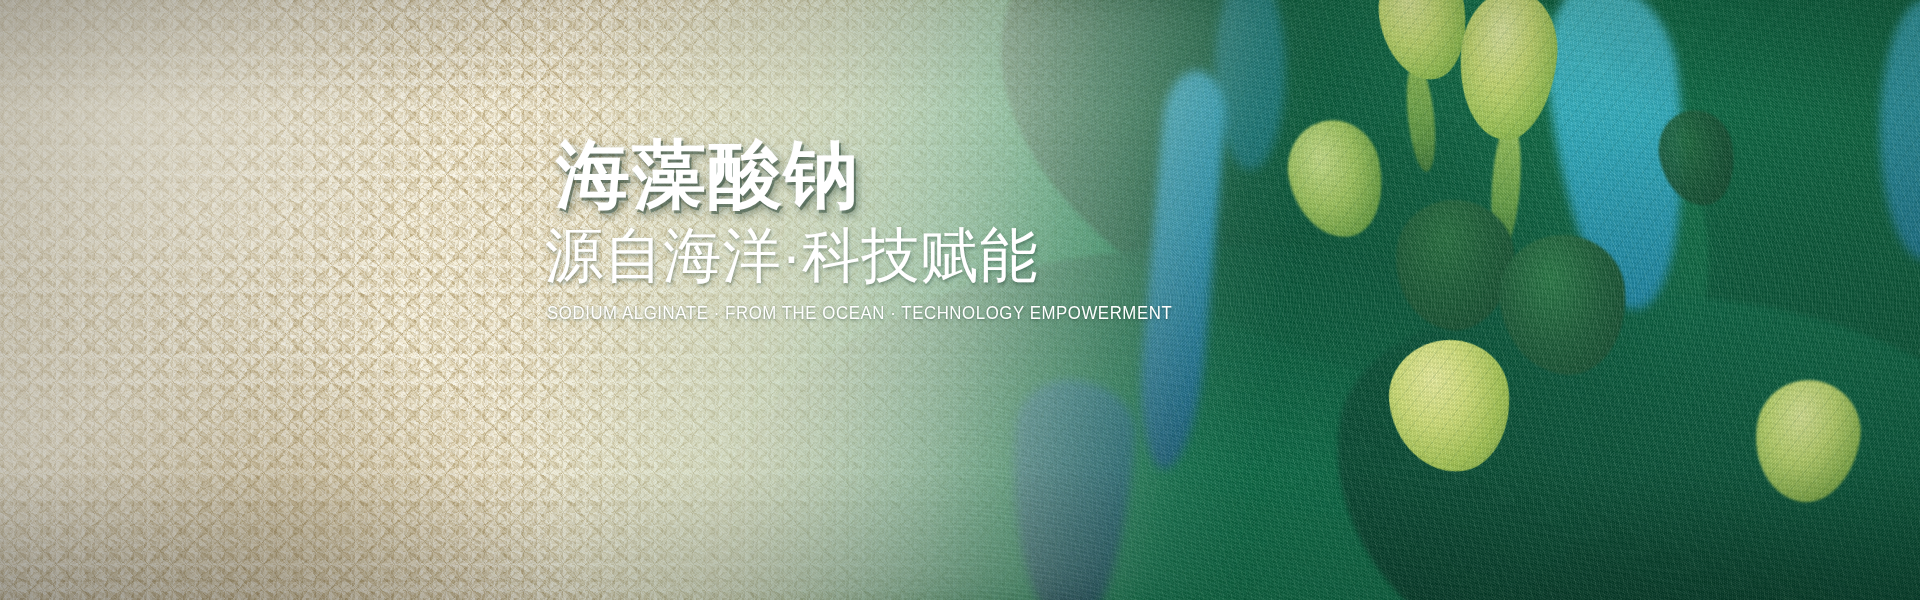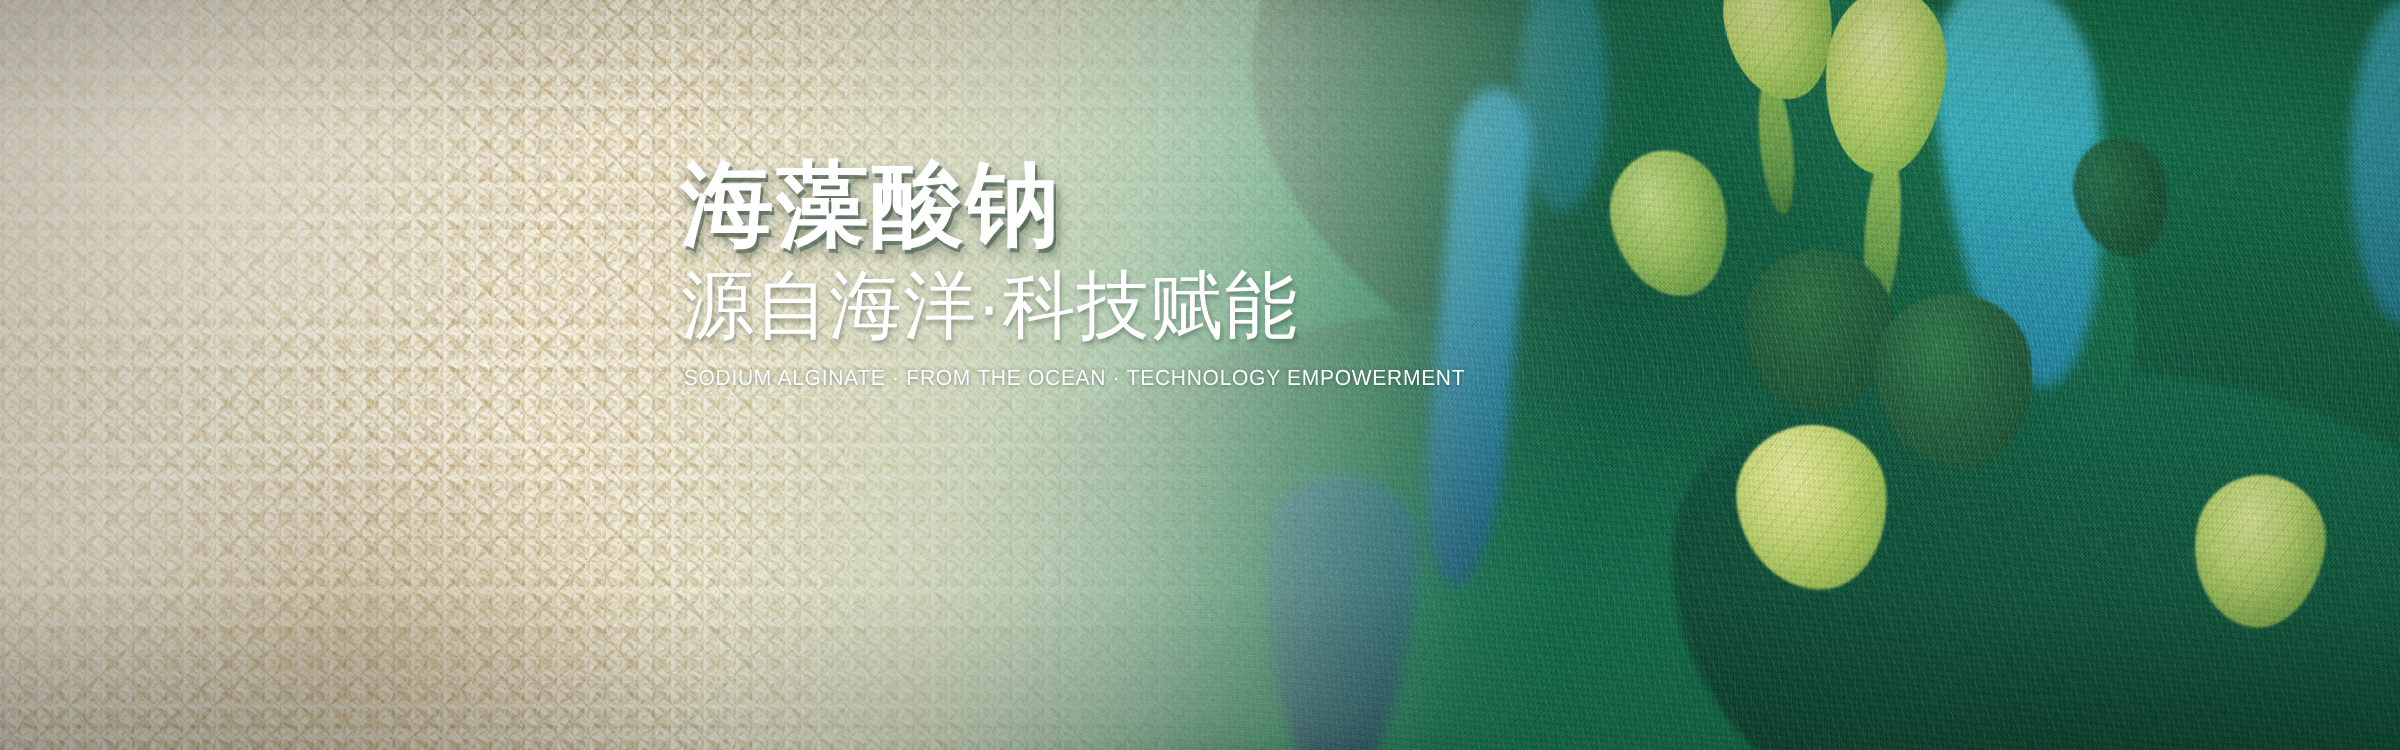--- a/index.html
+++ b/index.html
@@ -270,21 +270,21 @@
   
   #hero-copy{
     position:absolute;
     left:545px;
     top:126px;
     width:660px;
     z-index:40;
   }
 
   #hero-title{
-    margin:0;
+    margin:11px;
     font-size:74px;
     line-height:1.02;
     font-weight:700;
     color:#ffffff;
     letter-spacing:2px;
     white-space:nowrap;
     text-shadow:
       2px 3px 0 rgba(26,58,44,.42),
       3px 5px 9px rgba(10,40,28,.45),
       0 0 2px rgba(255,255,255,.5);

